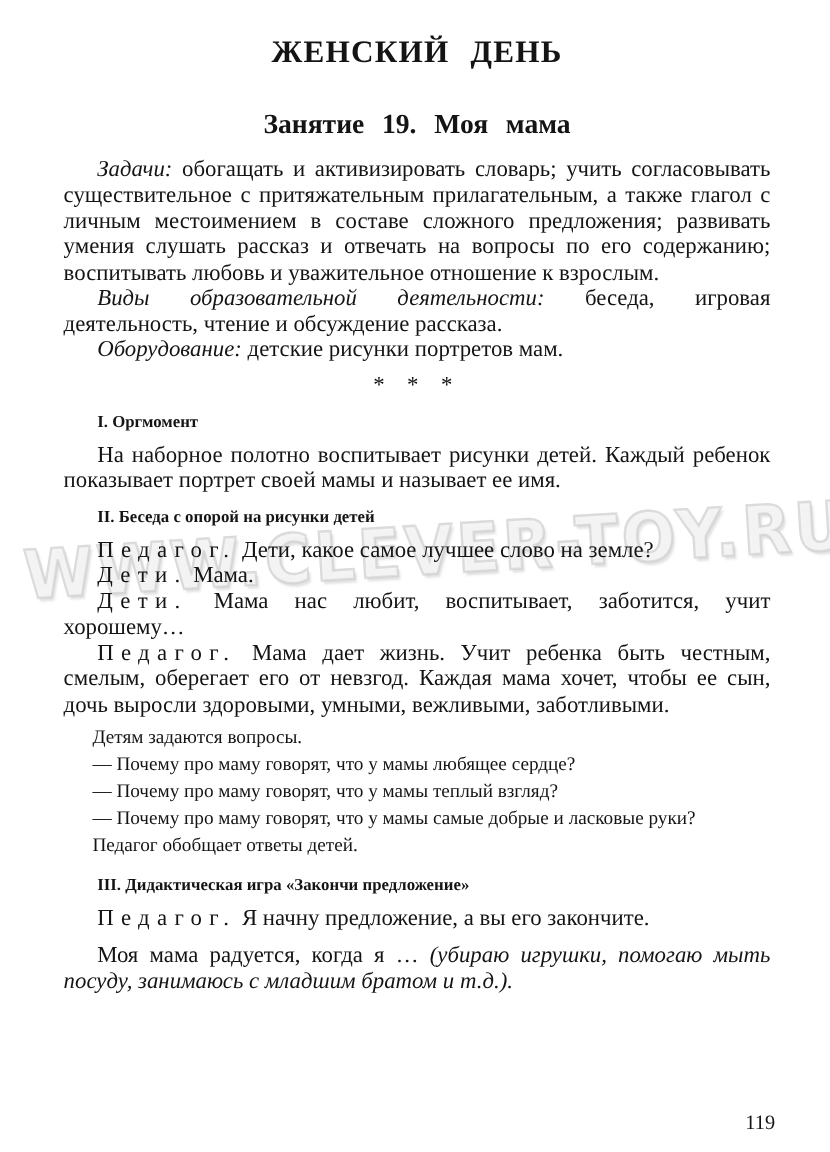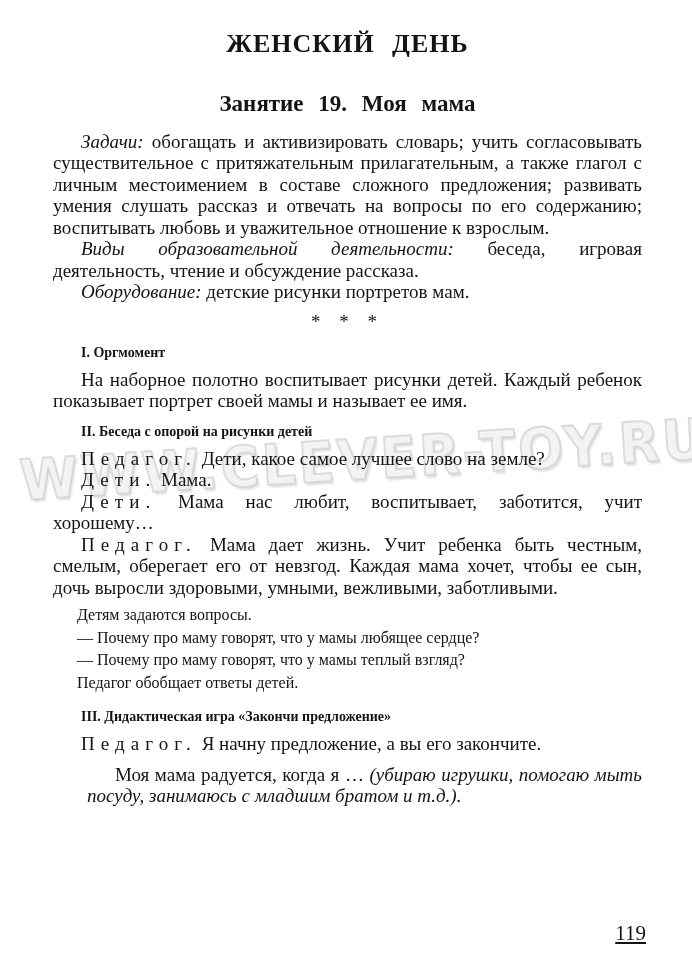--- a/index.html
+++ b/index.html
@@ -75,29 +75,28 @@
     text-indent: 28px;
   }
   .speaker { letter-spacing: 0.32em; }
   .note {
     margin: 6px 0 12px 0;
     padding-left: 24px;
     font-size: 16px;
     line-height: 22.4px;
   }
   .note div { text-align: left; }
-  p.task { margin-top: 9px; margin-left: 34px; }
+  p.task { margin-top: 9px; }
   .hint { font-style: italic; }
   .pagenum {
     position: absolute;
     right: 46px; bottom: 14px;
     z-index: 1;
-    font-size: 21px;
+    font-size: 17px;
     font-family: "Liberation Serif", serif;
-    text-decoration: underline;
   }
 </style>
 </head>
 <body>
 
 <div class="page">
 
   <div class="watermark">WWW.CLEVER-TOY.RU</div>
 
   <div class="content">
@@ -125,20 +124,21 @@
 
 
     <p class="body"><span class="speaker">Дети.</span> <span>Мама нас любит, воспитывает, заботится, учит хорошему…</span></p>
 
     <p class="body"><span class="speaker">Педагог.</span> <span>Мама дает жизнь. Учит ребенка быть честным, смелым, оберегает его от невзгод. Каждая мама хочет, чтобы ее сын, дочь выросли здоровыми, умными, вежливыми, заботливыми.</span></p>
 
     <div class="note">
       <div>Детям задаются вопросы.</div>
       <div>— Почему про маму говорят, что у мамы любящее сердце?</div>
       <div>— Почему про маму говорят, что у мамы теплый взгляд?</div>
+      <div>— Почему про маму говорят, что у мамы самые добрые и ласковые руки?</div>
       <div>Педагог обобщает ответы детей.</div>
     </div>
 
     <h3 class="sect">III. Дидактическая игра «Закончи предложение»</h3>
 
     <p class="body"><span class="speaker">Педагог.</span> <span>Я начну предложение, а вы его закончите.</span></p>
 
     <p class="body task"><span>Моя мама радуется, когда я …</span> <span class="hint">(убираю игрушки, помогаю мыть посуду, занимаюсь с младшим братом и т.д.).</span></p>
 
   </div>

